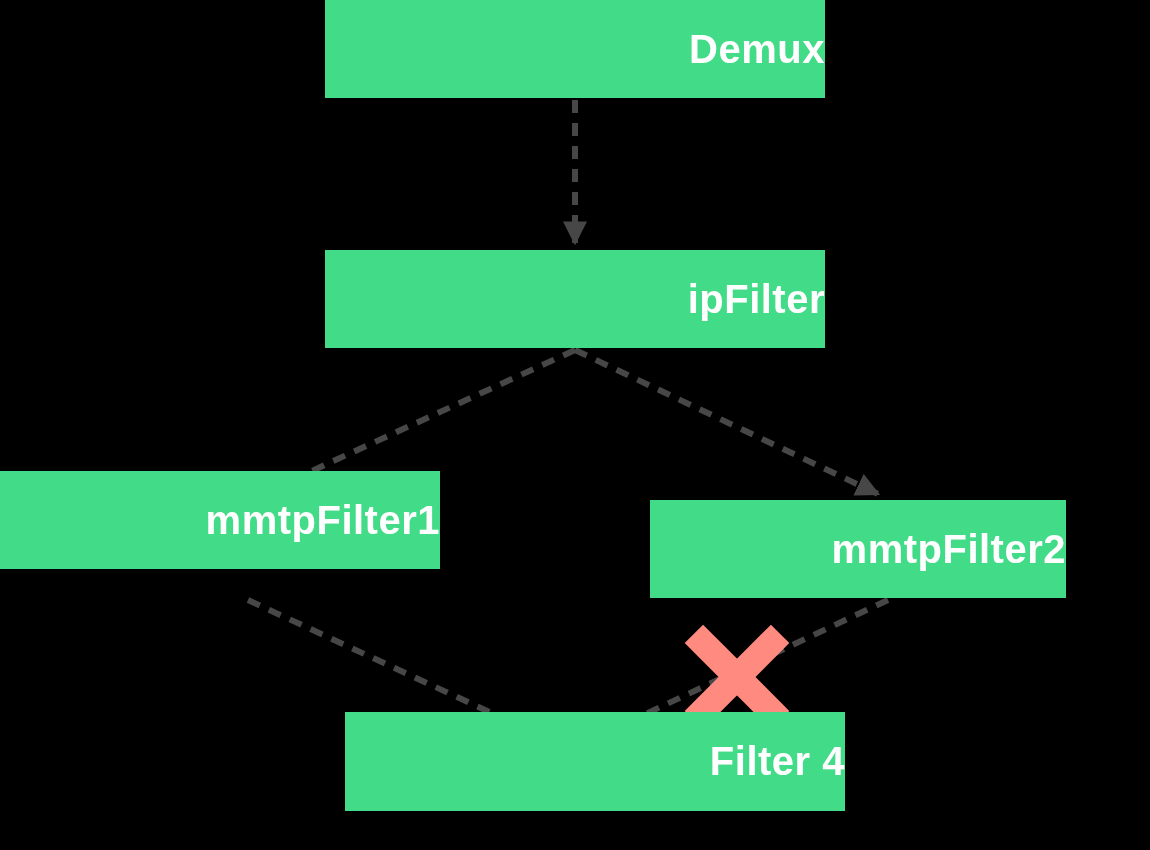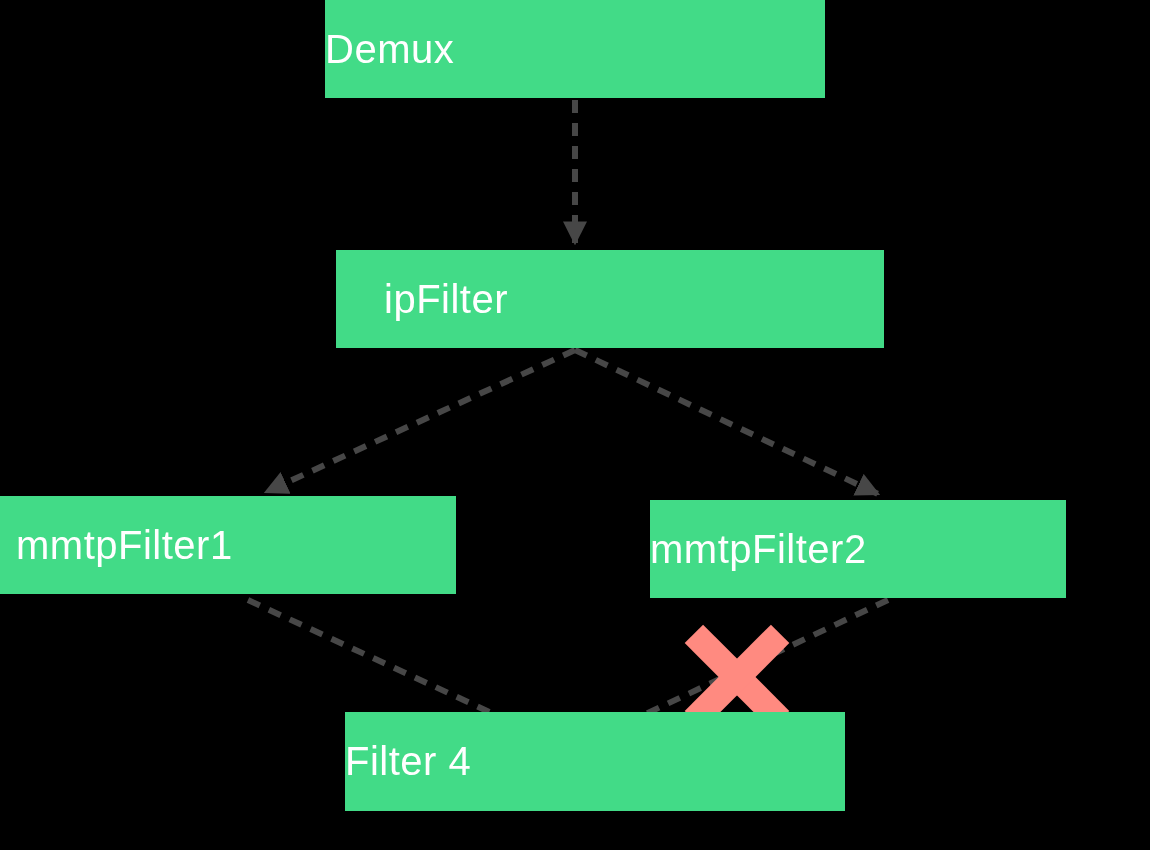--- a/index.html
+++ b/index.html
@@ -35,27 +35,28 @@
   }
   .blocked-x {
     fill: var(--blocked, #ff8a80);
   }
   .node {
     position: absolute;
     background: var(--node-fill, #42db87);
     color: var(--node-text, #ffffff);
     display: flex;
     align-items: center;
-    justify-content: flex-start;
+    justify-content: flex-end;
     font-size: 40px;
     letter-spacing: 0.5px;
+    font-weight: bold;
   }
   .node-demux       { left: 325px; top: 0px;   width: 500px; height: 98px; }
-  .node-ipfilter    { left: 336px; top: 250px; width: 500px; height: 98px; padding-left: 48px; }
-  .node-mmtpfilter1 { left: 0px;   top: 496px; width: 440px; height: 98px; padding-left: 16px; }
+  .node-ipfilter    { left: 325px; top: 250px; width: 500px; height: 98px; }
+  .node-mmtpfilter1 { left: 0px;   top: 471px; width: 440px; height: 98px; }
   .node-mmtpfilter2 { left: 650px; top: 500px; width: 416px; height: 98px; }
   .node-filter4     { left: 325px; top: 712px; width: 500px; height: 99px; margin-left: 20px; }
 </style>
 </head>
 <body>
 
 <div class="stage">
 
   <svg class="edges-layer" width="1150" height="850" viewBox="0 0 1150 850" xmlns="http://www.w3.org/2000/svg">
     <defs>

